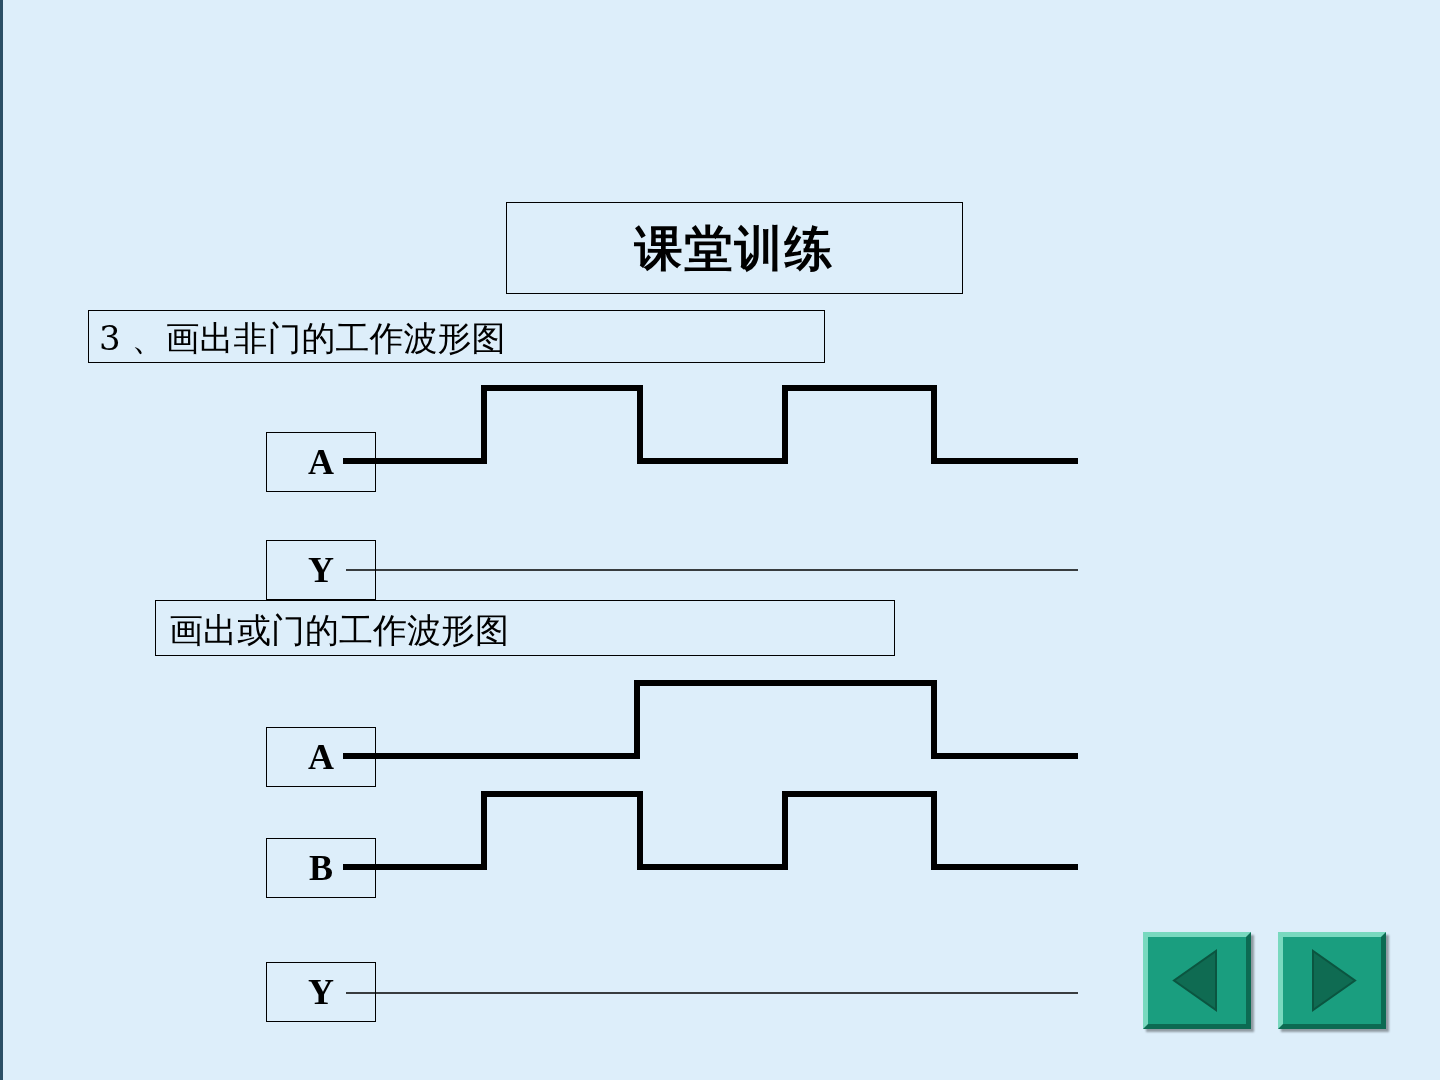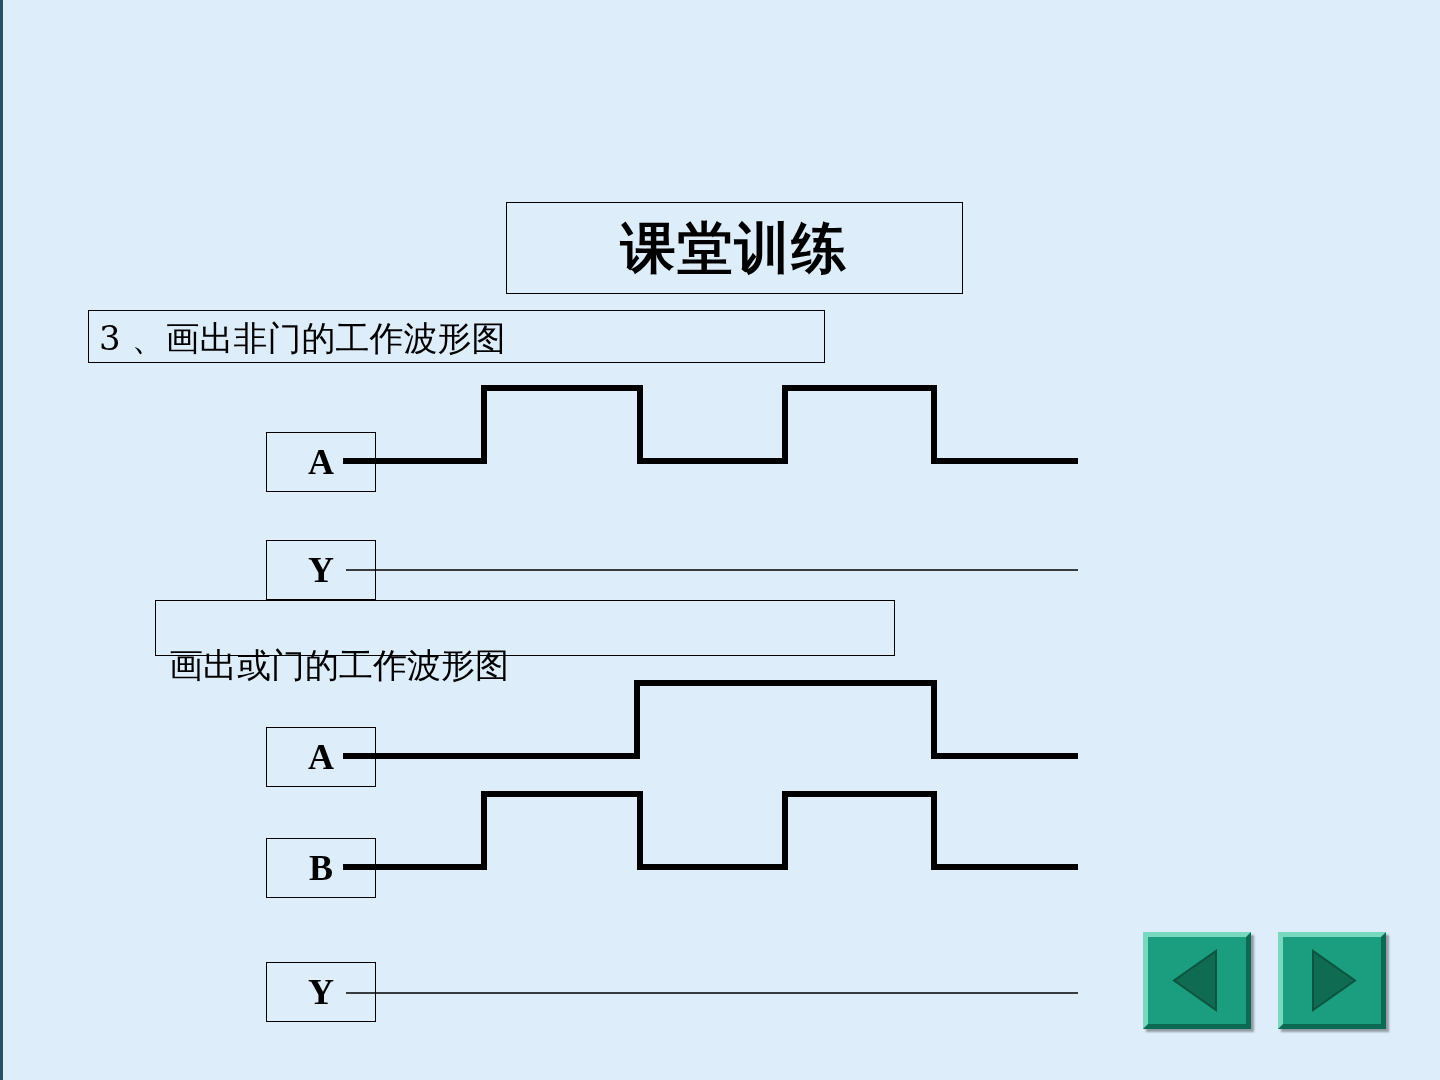--- a/index.html
+++ b/index.html
@@ -35,21 +35,21 @@
     box-sizing: border-box;
   }
   .title-text {
     position: absolute;
     left: 510px;
     top: 215px;
     width: 443px;
     text-align: center;
     font-family: "DejaVu Sans", sans-serif;
     font-weight: bold;
-    font-size: 55px;
+    font-size: 48px;
     line-height: 66px;
     color: #000;
     letter-spacing: 2px;
   }
 
   
   .line1-box {
     position: absolute;
     left: 85px;
     top: 310px;
@@ -79,21 +79,20 @@
     box-sizing: border-box;
   }
   .line2-text {
     position: absolute;
     left: 166px;
     top: 609px;
     font-family: "DejaVu Serif", serif;
     font-size: 34px;
     line-height: 42px;
     color: #000;
-    margin-top: 35px;
   }
 
   
   .sig-label {
     position: absolute;
     width: 110px;
     height: 60px;
     border: 1px solid #000;
     box-sizing: border-box;
     font-family: "Liberation Serif", serif;

